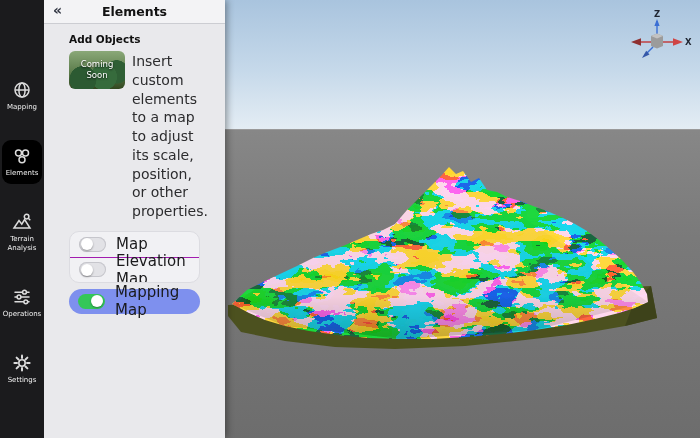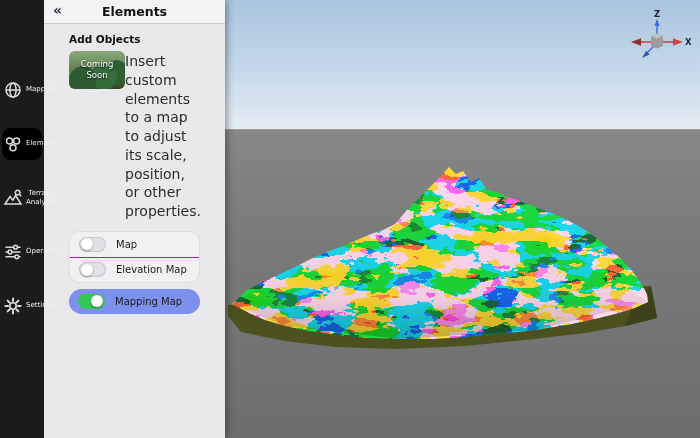--- a/index.html
+++ b/index.html
@@ -3,56 +3,56 @@
 <meta charset="utf-8">
 <style>
   * { margin:0; padding:0; box-sizing:border-box; }
   html,body { width:700px; height:438px; overflow:hidden; }
   body { font-family:"DejaVu Sans","Liberation Sans",sans-serif; background:#777; }
   .app { display:flex; width:700px; height:438px; }
 
   
   .sidebar { width:44px; flex:none; background:#1b1b1d; display:flex; flex-direction:column;
              align-items:center; padding-top:74px; gap:22px; z-index:3; }
-  .side-item { width:40px; display:flex; flex-direction:row; align-items:center; gap:3px;
+  .side-item { width:40px; display:flex; flex-direction:column; align-items:center; gap:3px;
                padding:6px 1px; border-radius:9px; cursor:pointer; }
   .side-item.active { background:#000; }
   .side-icon { width:20px; height:20px; display:block; }
   .side-icon svg { display:block; }
   .side-label { font-size:7px; color:#f1f1f1; text-align:center; line-height:1.3; }
 
   
   .panel { width:181px; flex:none; background:#e9e9ec; display:flex; flex-direction:column;
            z-index:2; box-shadow:2px 0 7px rgba(0,0,0,.38); }
   .panel-header { height:24px; flex:none; background:#f3f3f5; border-bottom:1px solid #cccdd2;
                   display:flex; align-items:center; position:relative; }
   .collapse { position:absolute; left:9px; top:3px; font-size:14px; font-weight:bold;
               color:#2e3340; cursor:pointer; line-height:1; }
   .panel-title { flex:1; text-align:center; font-size:12.5px; font-weight:bold; color:#121212; }
   .panel-body { padding:9px 25px 0; }
   .section-title { font-size:10.5px; font-weight:bold; color:#101010; margin-bottom:6px; }
-  .add-row { display:flex; gap:0; align-items:flex-start; }
+  .add-row { display:flex; gap:7px; align-items:flex-start; }
   .thumb { width:56px; height:38px; flex:none; border-radius:6px; position:relative; overflow:hidden;
            display:flex; align-items:center; justify-content:center; text-align:center;
            background:
              radial-gradient(circle at 25% 75%, #2c5a32 0 26%, rgba(0,0,0,0) 27%),
              radial-gradient(circle at 62% 68%, #366b3c 0 30%, rgba(0,0,0,0) 31%),
              radial-gradient(circle at 85% 55%, #2f5f35 0 22%, rgba(0,0,0,0) 23%),
              linear-gradient(#8aa878 0%, #5d7d4c 55%, #31471f 100%); }
   .thumb-label { font-size:8.5px; color:#fff; line-height:1.25; padding:0 8px;
                  text-shadow:0 1px 2px rgba(0,0,0,.85); }
   .desc { font-size:14px; color:#2c2c2e; line-height:1.34; padding-top:1px; }
 
   .toggle-list { margin-top:10px; }
   .group { background:#f1f1f4; border-radius:10px; border:1px solid #dcdce1; overflow:hidden; }
   .row { height:25px; display:flex; align-items:center; gap:10px; padding:0 9px; cursor:pointer; }
   .group .row + .row { border-top:1px solid #a21caf; }
   .row.selected { background:#7e90ee; border-radius:13px; margin-top:6px; height:25px;
                   border:none; }
-  .row-label { font-size:10px; color:#1a1a1c; }
+  .row-label { font-size:15px; color:#1a1a1c; }
   .toggle { width:27px; height:15px; flex:none; border-radius:8px; background:#e2e2e6;
             box-shadow:inset 0 0 0 1px #c6c6cc; position:relative; }
   .toggle .knob { position:absolute; top:1.5px; left:2px; width:12px; height:12px; border-radius:50%;
                   background:#fff; box-shadow:0 1px 2px rgba(0,0,0,.35); }
   .toggle.on { background:#34c759; box-shadow:none; }
   .toggle.on .knob { left:auto; right:2px; }
 
   
   .viewport { flex:1; position:relative; overflow:hidden; }
   .sky { position:absolute; left:0; right:0; top:0; height:129px;

